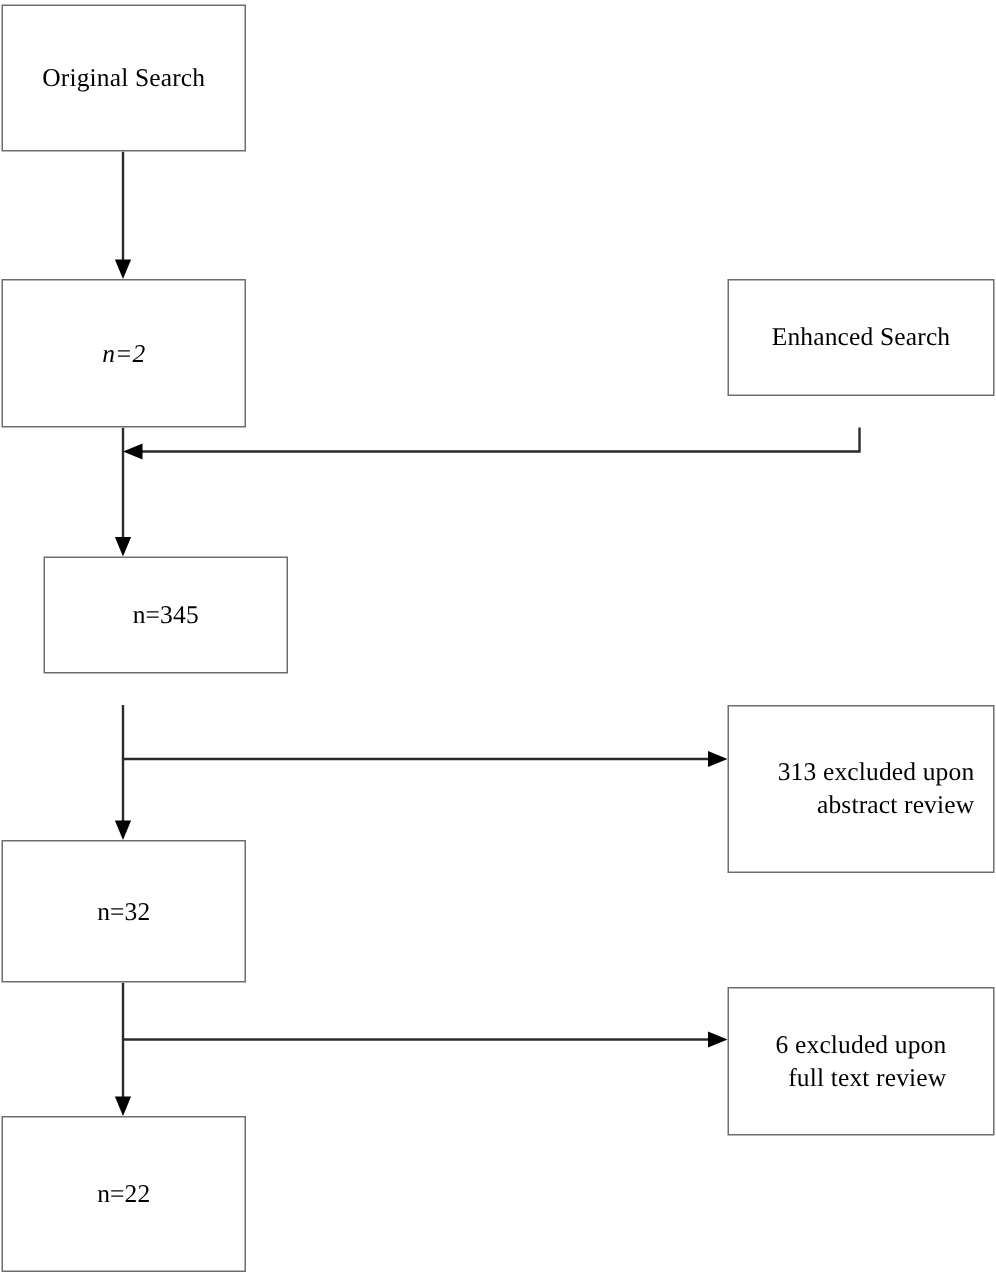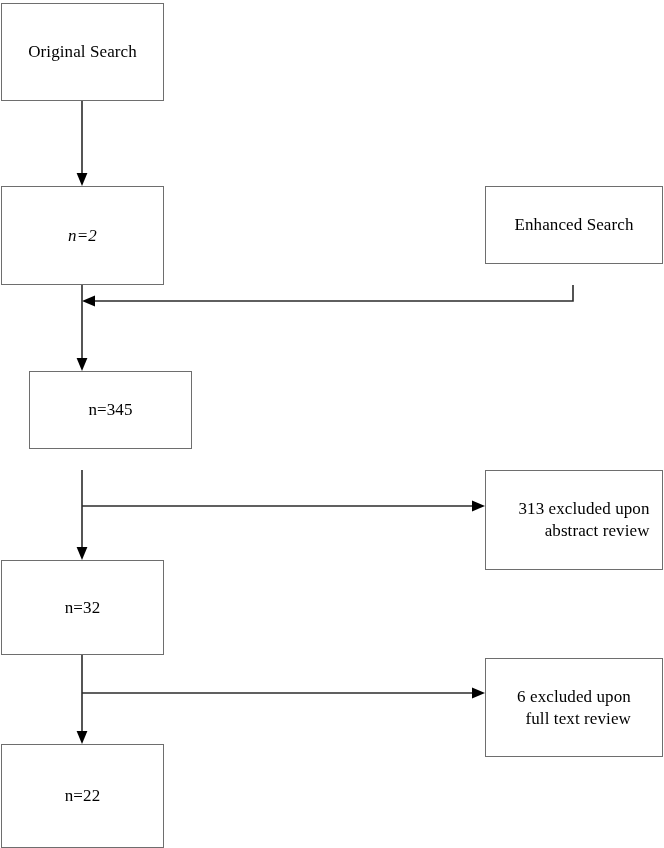--- a/index.html
+++ b/index.html
@@ -38,21 +38,21 @@
     white-space: pre-line;
   }
   
   .node-original { left: 1px;   top: 3px;   width: 163px; height: 98px; }
   .node-n2       { left: 1px;   top: 186px; width: 163px; height: 99px; font-style: italic; }
   .node-n345     { left: 1px;   top: 371px; width: 163px; height: 78px; margin-left: 28px; }
   .node-n32      { left: 1px;   top: 560px; width: 163px; height: 95px; }
   .node-n22      { left: 1px;   top: 744px; width: 163px; height: 104px; }
   
   .node-enhanced { left: 485px; top: 186px; width: 178px; height: 78px; }
-  .node-excl313  { left: 485px; top: 470px; width: 178px; height: 100px; padding-left: 20px; }
+  .node-excl313  { left: 485px; top: 470px; width: 178px; height: 112px; padding-left: 20px; }
   .node-excl10   { left: 485px; top: 658px; width: 178px; height: 99px; }
 
   
   #connectors {
     position: absolute;
     left: 0;
     top: 0;
     width: 664px;
     height: 848px;
     pointer-events: none;

